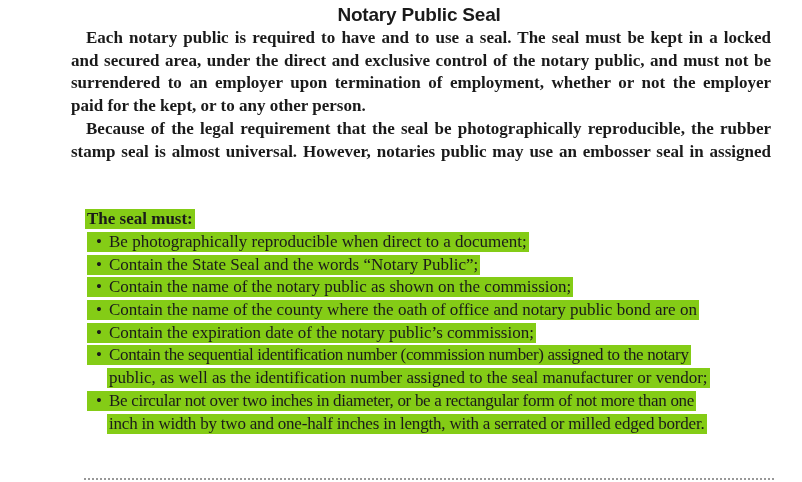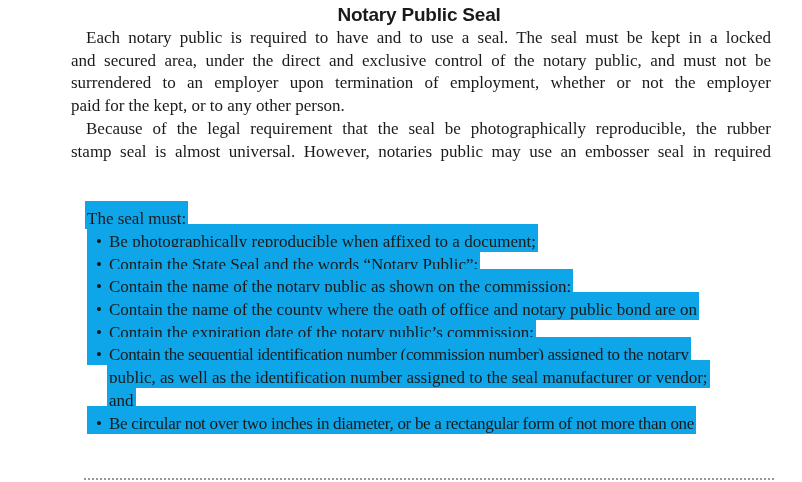--- a/index.html
+++ b/index.html
@@ -7,25 +7,26 @@
   .page { position: absolute; left: 18px; top: 0; width: 802px; height: 482px; }
   .title {
     position: absolute; left: 0; top: 4px; width: 802px; text-align: center;
     font-family: "Liberation Sans", sans-serif; font-weight: bold; font-size: 19px;
     color: #1a1a1a; letter-spacing: -0.2px;
   }
   .body-text {
     position: absolute; left: 53px; width: 700px;
     font-family: "Liberation Serif", serif; font-size: 17px; color: #1a1a1a;
     line-height: 22.7px;
+    font-weight: bold;
   }
   .line { white-space: nowrap; display: block; height: 22.7px; }
   .indent { padding-left: 15px; }
   .justify { text-align: justify; text-align-last: justify; display: block; white-space: normal; }
-  .hl { background: #0ea5e9; padding: 8px 2px 1px 2px; }
+  .hl { background: #84cc16; padding: 0 2px 1px 2px; }
   .list { position: absolute; left: 69px; width: 690px;
     font-family: "Liberation Serif", serif; font-size: 17px; color: #1a1a1a; }
   .li { display: block; height: 22.7px; line-height: 22.7px; white-space: nowrap; }
   .bullet { display: inline-block; width: 20px; text-align: center; }
   .cont { padding-left: 20px; }
   .cutline { position: absolute; left: 66px; top: 478px; width: 690px; height: 4px;
     overflow: hidden; }
   .cutline span { display: block; height: 4px; border-top: 2px dotted #555; opacity: .6; }
 </style>
 </head>
@@ -36,35 +37,35 @@
 
   <div class="body-text" style="top:27px;">
     <span class="line justify indent">Each notary public is required to have and to use a seal. The seal must be kept in a locked</span>
     <span class="line justify">and secured area, under the direct and exclusive control of the notary public, and must not be</span>
     <span class="line justify">surrendered to an employer upon termination of employment, whether or not the employer</span>
     <span class="line">paid for the kept, or to any other person.</span>
   </div>
 
   <div class="body-text" style="top:118px;">
     <span class="line justify indent">Because of the legal requirement that the seal be photographically reproducible, the rubber</span>
-    <span class="line justify">stamp seal is almost universal. However, notaries public may use an embosser seal in required</span>
+    <span class="line justify">stamp seal is almost universal. However, notaries public may use an embosser seal in assigned</span>
   </div>
 
   <div class="body-text" style="top:208px; left:67px;">
     <span class="line"><span class="hl">The seal must:</span></span>
   </div>
 
   <div class="list" style="top:231px;">
-    <span class="li"><span class="hl"><span class="bullet">•</span><span>Be photographically reproducible when affixed to a document;</span></span></span>
+    <span class="li"><span class="hl"><span class="bullet">•</span><span>Be photographically reproducible when direct to a document;</span></span></span>
     <span class="li"><span class="hl"><span class="bullet">•</span><span>Contain the State Seal and the words “Notary Public”;</span></span></span>
     <span class="li"><span class="hl"><span class="bullet">•</span><span>Contain the name of the notary public as shown on the commission;</span></span></span>
     <span class="li"><span class="hl"><span class="bullet">•</span><span>Contain the name of the county where the oath of office and notary public bond are on</span></span></span>
     <span class="li"><span class="hl"><span class="bullet">•</span><span>Contain the expiration date of the notary public’s commission;</span></span></span>
     <span class="li"><span class="hl"><span class="bullet">•</span><span style="letter-spacing:-0.35px;">Contain the sequential identification number (commission number) assigned to the notary</span></span></span>
     <span class="li cont"><span class="hl">public, as well as the identification number assigned to the seal manufacturer or vendor;</span></span>
-    <span class="li cont"><span class="hl">and</span></span>
     <span class="li"><span class="hl"><span class="bullet">•</span><span style="letter-spacing:-0.3px;">Be circular not over two inches in diameter, or be a rectangular form of not more than one</span></span></span>
+    <span class="li cont"><span class="hl" style="letter-spacing:-0.2px;">inch in width by two and one-half inches in length, with a serrated or milled edged border.</span></span>
   </div>
 
   <div class="cutline">
       <span></span>
     </div>
 </div>
 
 </body></html>

